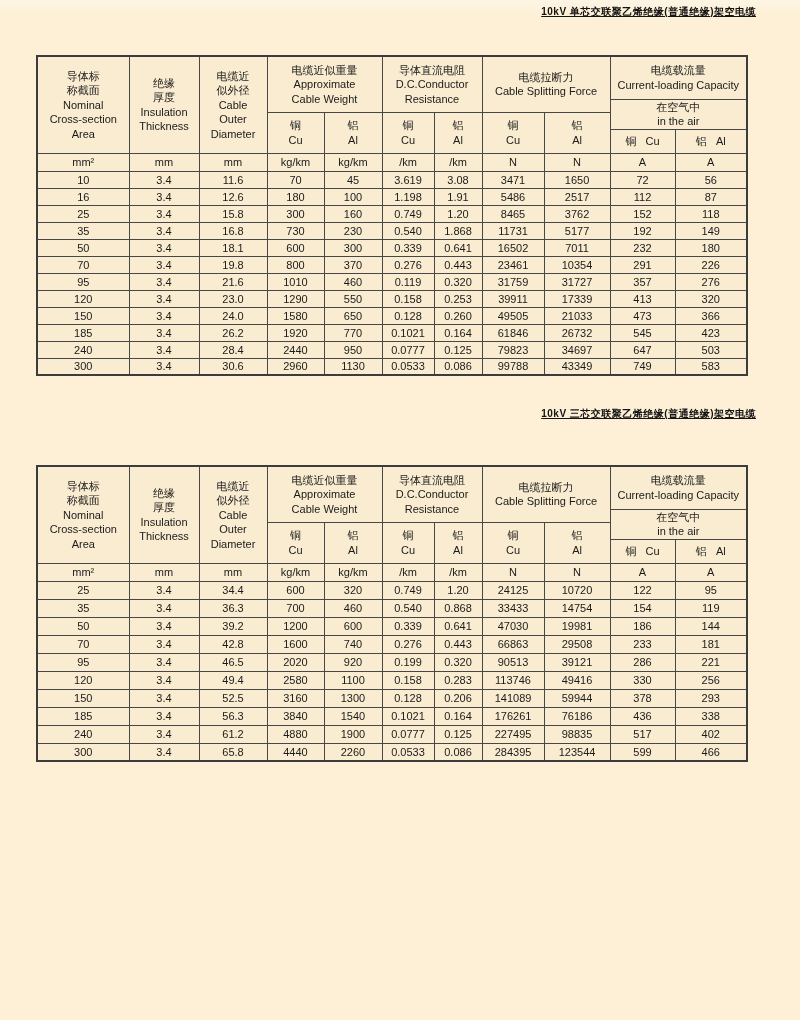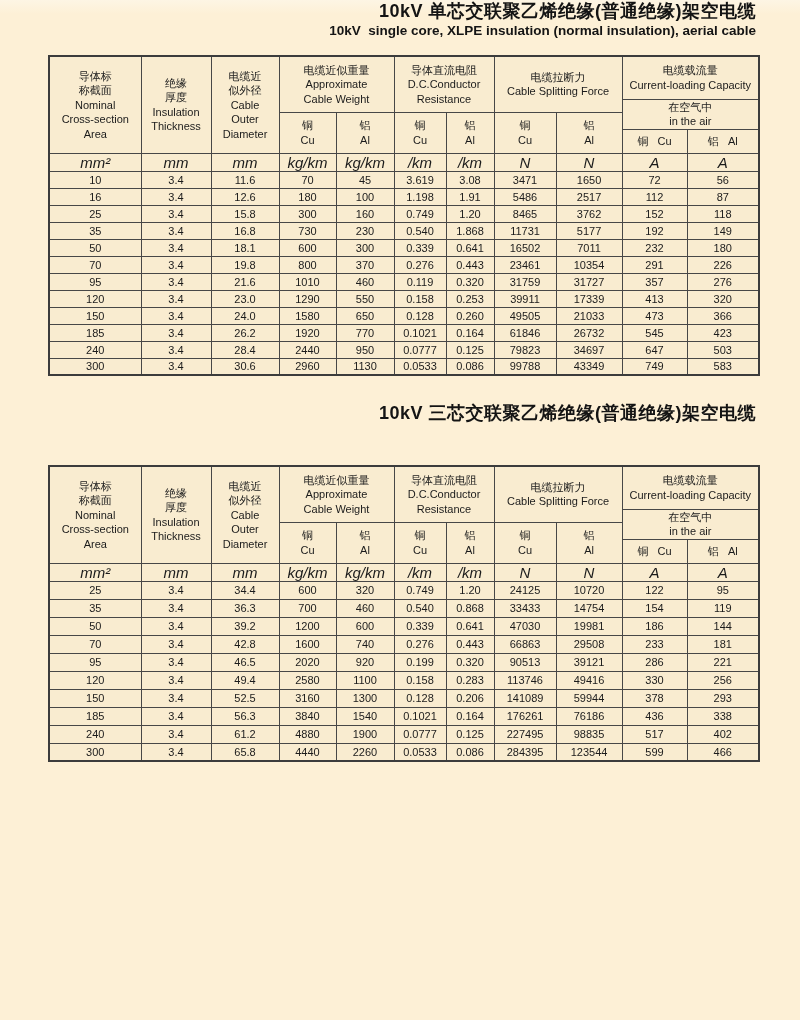--- a/index.html
+++ b/index.html
@@ -3,54 +3,53 @@
 <meta charset="utf-8">
 <style>
   html,body { margin:0; padding:0; background:#e8e0d0; }
   .sheet {
     position:relative; width:800px; height:1020px; margin:0 auto;
     background:linear-gradient(#fdf5e4 0px, #fdf0d6 14px, #fdf0d6 100%);
     font-family:"Liberation Sans","DejaVu Sans",sans-serif;
     color:#1a1a1a; overflow:hidden;
   }
   .title-block { position:absolute; right:44px; text-align:right; font-weight:bold; color:#141414; }
-  .title-zh { font-size:18px; line-height:19px; white-space:pre; letter-spacing:0.5px; }
+  .title-zh { font-size:10px; line-height:19px; white-space:pre; letter-spacing:0.5px;text-decoration:underline; }
   .title-en { font-size:13.5px; line-height:20px; white-space:pre; }
 
   table.spec {
-    position:absolute; left:48px; width:710px;
+    position:absolute; left:36px; width:710px;
     border-collapse:collapse; table-layout:fixed;
     background:#f9ecd0; border:2px solid #3c3c3c;
   }
   .spec th, .spec td {
     border:1px solid #474747; padding:0;
     text-align:center; vertical-align:middle;
     font-weight:normal; font-size:11px; color:#1b1b1b;
     overflow:hidden;
   }
   .spec th.pre { white-space:pre-line; line-height:14.5px; }
   tr.hr1 { height:43px; }
   tr.hr2 { height:13px; }
   tr.hr3 { height:17px; }
   tr.hr4 { height:24px; }
   tr.units-row { height:18px; }
-  .units-row td { font-size:15px;font-style:italic; }
+  .units-row td { font-size:11px; }
   th.inline-pair { white-space:pre; }
   table.t1 tbody tr { height:17px; }
   table.t2 tbody tr { height:18px; }
   .spec tbody td { font-size:11px; }
 </style>
 </head>
 <body>
 
 <div class="sheet">
 
   <div class="title-block" style="top:2px;">
     <div class="title-zh">10kV 单芯交联聚乙烯绝缘(普通绝缘)架空电缆</div>
-    <div class="title-en">10kV  single core, XLPE insulation (normal insulation), aerial cable</div>
   </div>
 
   <table class="spec t1" style="top:55px;">
     <colgroup>
       <col style="width:92px">
         <col style="width:70px">
         <col style="width:68px">
       <col style="width:57px">
         <col style="width:58px">
         <col style="width:52px">

